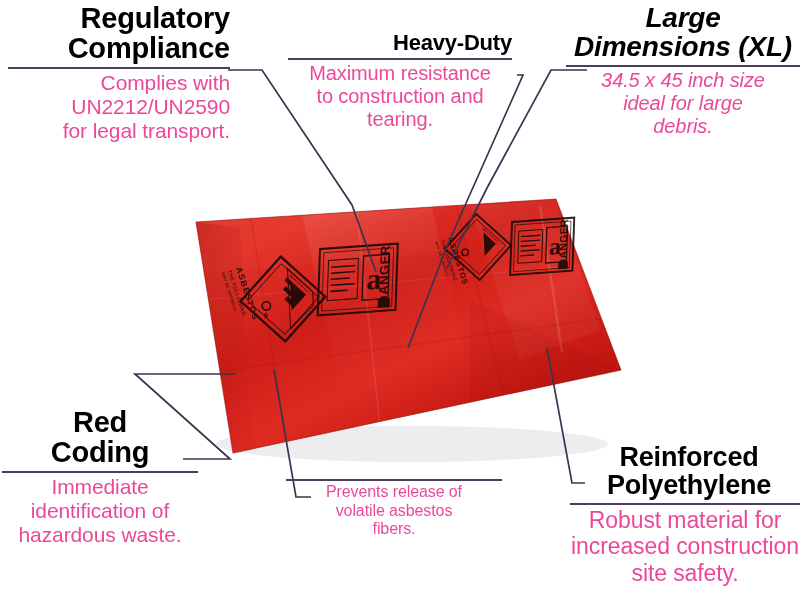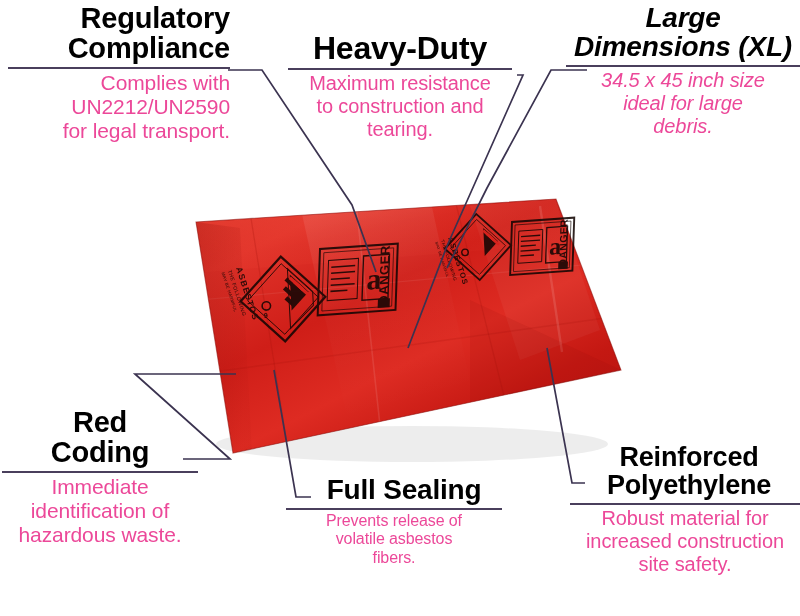--- a/index.html
+++ b/index.html
@@ -34,38 +34,38 @@
     line-height:1.16;
     letter-spacing:-0.1px;
   }
 
   
   #c-regulatory{left:8px;top:4px;width:222px;text-align:right;}
   #c-regulatory .title{font-size:29px;}
   #c-regulatory .body{font-size:21px;}
 
   #c-heavy{left:288px;top:32px;width:224px;text-align:center;}
-  #c-heavy .title{font-size:32px;}
+  #c-heavy .title{font-size:22px;text-align:right;}
   #c-heavy .body{font-size:20px;}
 
   #c-large{left:566px;top:4px;width:234px;text-align:center;font-style:italic;}
   #c-large .title{font-size:28px;}
   #c-large .body{font-size:20px;}
 
   #c-red{left:10px;top:408px;width:180px;text-align:center;}
   #c-red .title{font-size:29px;}
   #c-red .body{font-size:21px;}
 
   #c-sealing{left:298px;top:476px;width:212px;text-align:center;}
   #c-sealing .title{font-size:28px;}
   #c-sealing .body{font-size:16px;}
 
   #c-reinforced{left:578px;top:444px;width:222px;text-align:center;}
   #c-reinforced .title{font-size:27px;}
-  #c-reinforced .body{font-size:20px;}
+  #c-reinforced .body{font-size:23px;}
 </style>
 </head>
 <body>
 
 <div id="stage">
 
   <svg class="layer" id="product-layer" viewBox="0 0 800 616">
     <defs>
       <linearGradient id="bagMain" x1="0" y1="0" x2="0.85" y2="1">
         <stop offset="0%" stop-color="#d42720"></stop>
@@ -280,23 +280,20 @@
       </div>
       <div class="rule" style="margin-left:-8px;width:196px;"></div>
       <div class="body" style="margin-left:-8px;width:196px;">
         <div>Immediate</div>
         <div>identification of</div>
         <div>hazardous waste.</div>
       </div>
     </div>
 
     <div class="callout" id="c-sealing">
-      <div class="title">
-        <div>Full Sealing</div>
-      </div>
       <div class="rule" style="margin-left:-12px;width:216px;"></div>
       <div class="body" style="margin-left:-12px;width:216px;">
         <div>Prevents release of</div>
         <div>volatile asbestos</div>
         <div>fibers.</div>
       </div>
     </div>
 
     <div class="callout" id="c-reinforced">
       <div class="title">

